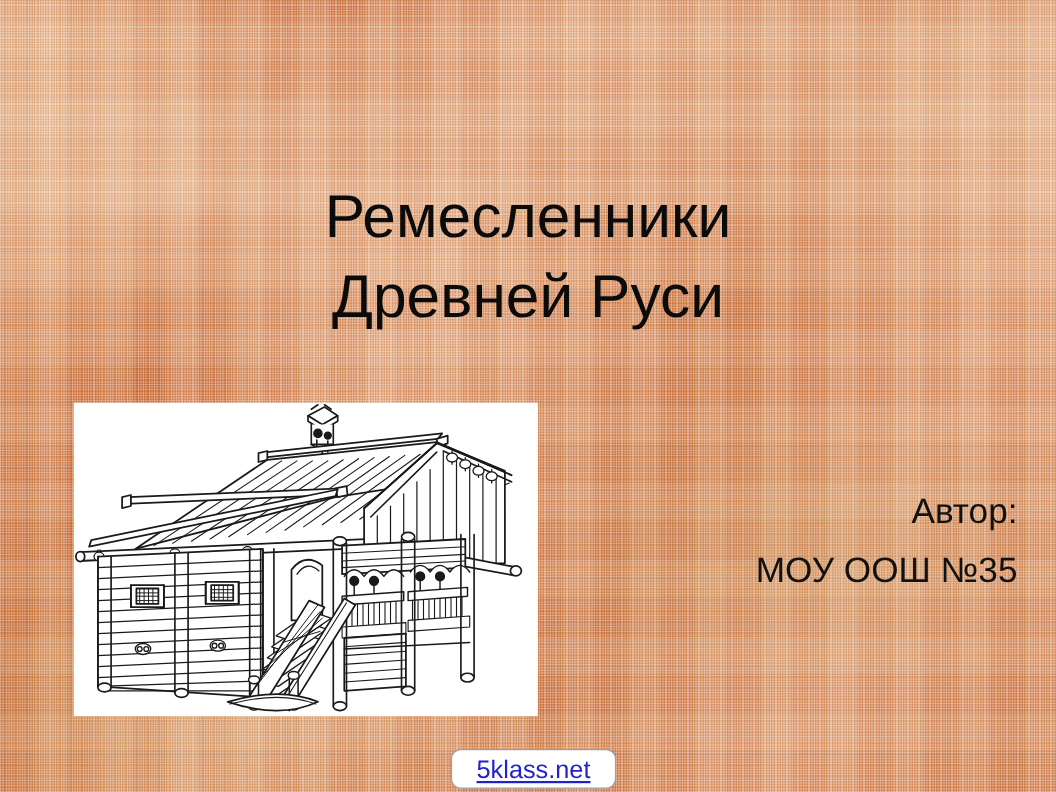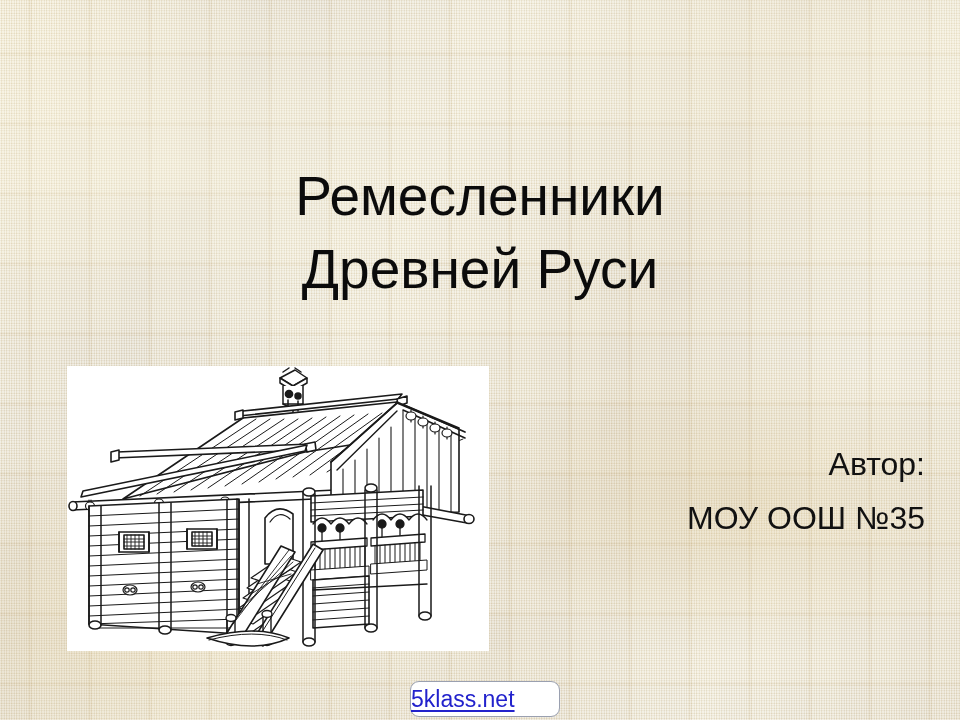--- a/index.html
+++ b/index.html
@@ -11,21 +11,21 @@
     height: 720px;
     overflow: hidden;
     font-family: "Liberation Sans", sans-serif;
   }
 
   
   #slide {
     position: relative;
     width: 960px;
     height: 720px;
-    background-color: #e5e5e5;
+    background-color: #c2410c;
     overflow: hidden;
   }
 
   
   #slide::before {
     content: "";
     position: absolute;
     inset: 0;
     background-image:
       repeating-linear-gradient(90deg,
@@ -126,20 +126,21 @@
     left: 410px;
     top: 681px;
     width: 150px;
     height: 36px;
     background: #ffffff;
     border: 1px solid #9aa0b0;
     border-radius: 9px;
     box-sizing: border-box;
     display: flex;
     align-items: center;
+    justify-content: center;
   }
   #watermark-link {
     color: #2222cc;
     font-size: 23px;
     line-height: 1;
     text-decoration: underline;
     text-underline-offset: 3px;
     font-family: "Liberation Sans", sans-serif;
   }
 </style>

